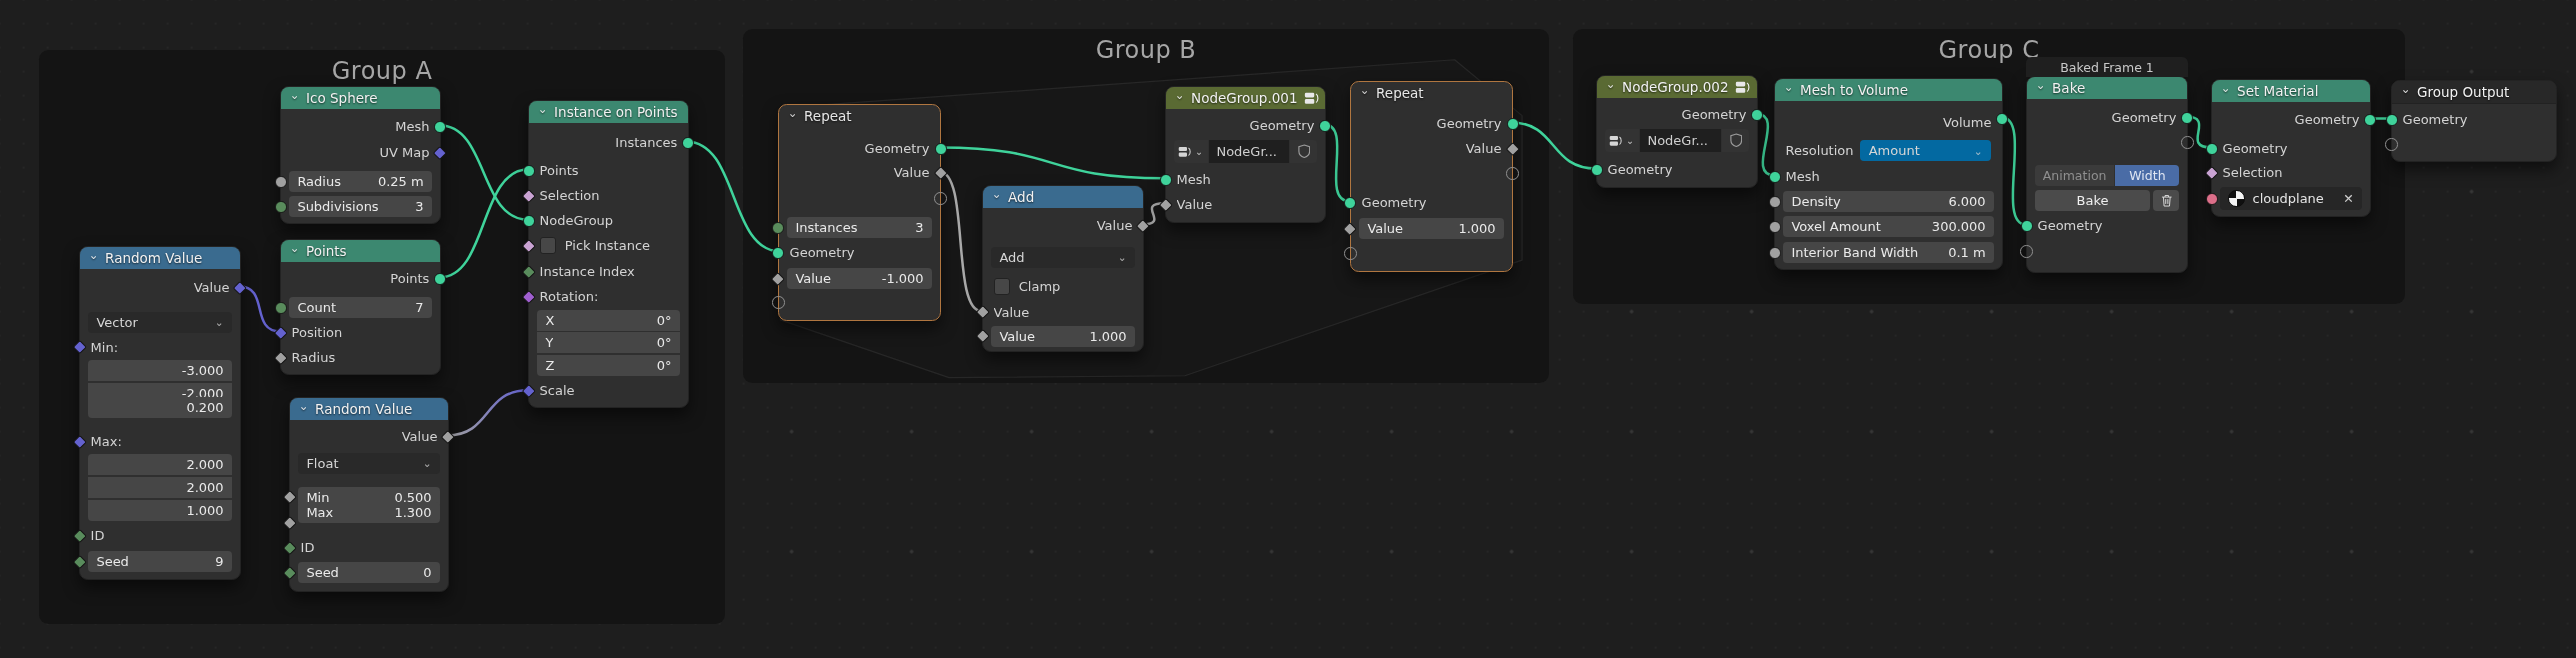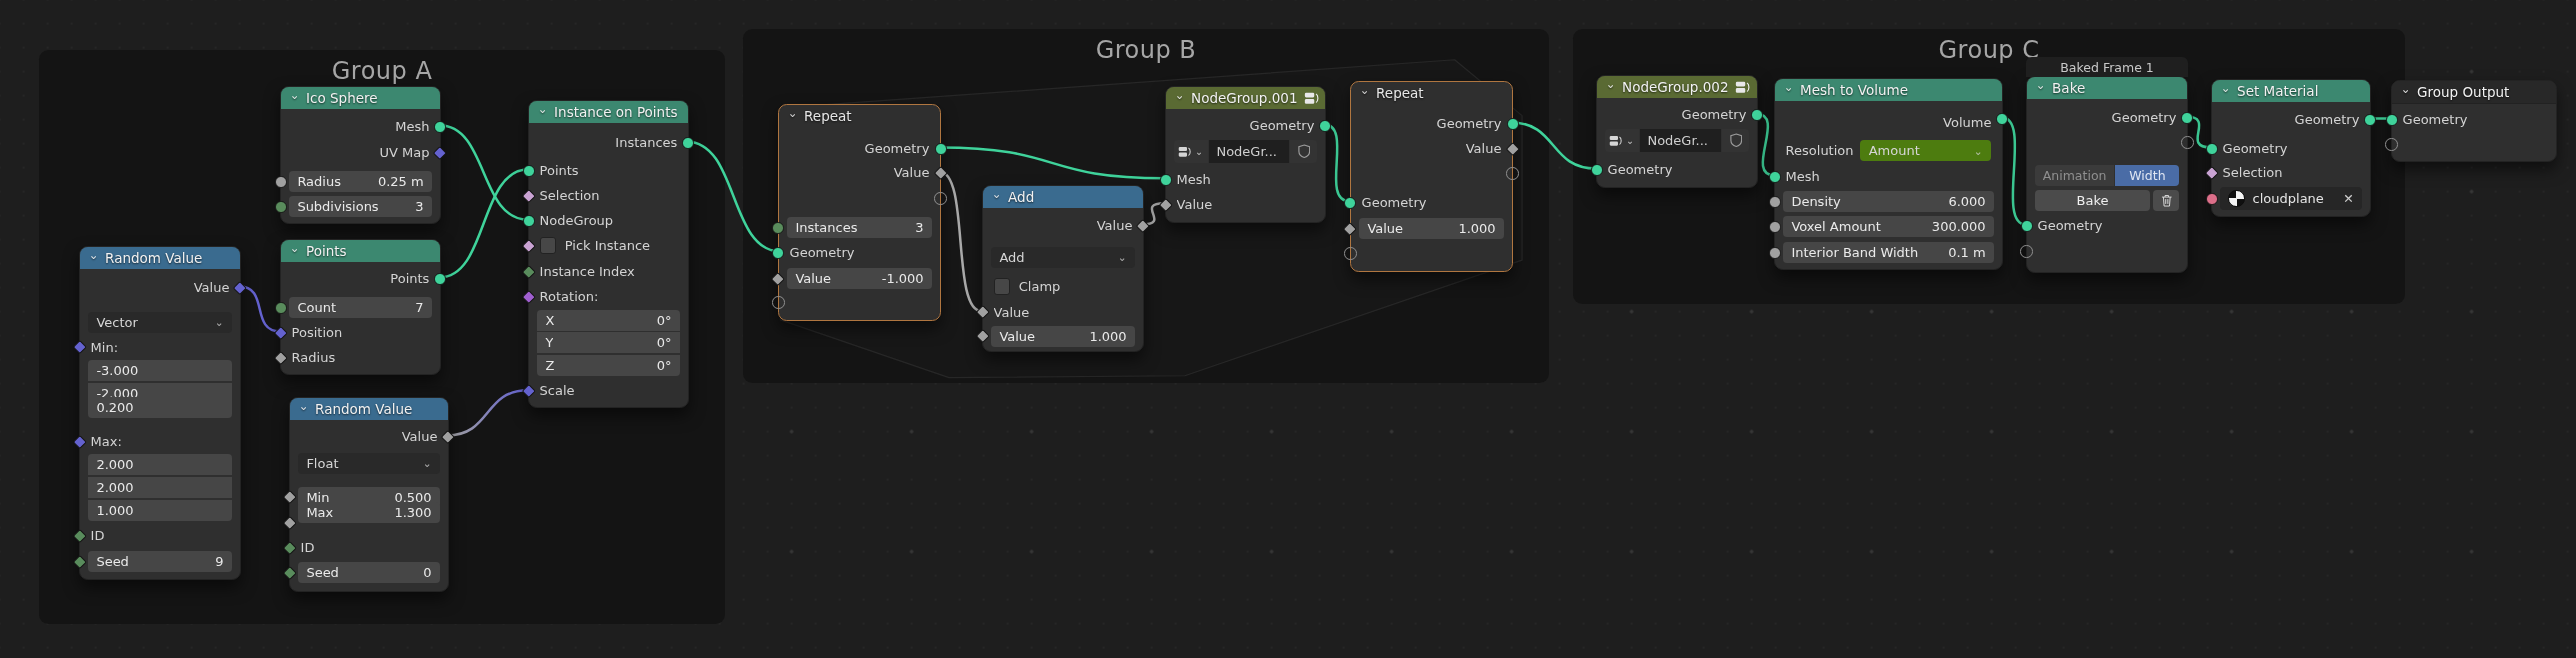--- a/index.html
+++ b/index.html
@@ -27,26 +27,26 @@
   .hd-zone{background:transparent;color:#e6e6e6;}
   .hd-plain{background:#282828;border-bottom:1px solid #222;}
   .chev{font-size:11.6px;line-height:9.6px;margin-top:-3.9px;opacity:.9;}
   .hd .hicon{margin-left:auto;display:flex;align-items:center;}
   .row{position:absolute;left:0;right:0;height:23px;display:flex;align-items:center;padding:0 10.6px;white-space:nowrap;}
   .row.out{justify-content:flex-end;}
   .lb{overflow:hidden;text-overflow:ellipsis;}
   .pill{position:absolute;left:7.7px;right:7.7px;height:21px;background:#464646;border-radius:3.9px;
         display:flex;align-items:center;padding:0 8.7px;color:#eaeaea;white-space:nowrap;}
   .pill .v{margin-left:auto;padding-left:5.8px;}
-  .pill.center{justify-content:flex-start;}
+  .pill.center{justify-content:flex-end;}
   .rt{border-radius:3.9px 3.9px 0 0;} .rm{border-radius:0;} .rb{border-radius:0 0 3.9px 3.9px;}
   .drop{position:absolute;left:7.7px;right:7.7px;height:21px;background:#292929;border-radius:3.9px;
         display:flex;align-items:center;padding:0 8.7px;color:#d6d6d6;white-space:nowrap;}
   .drop .dchev{margin-left:auto;font-size:10.6px;opacity:.75;line-height:7.7px;}
-  .minidrop{flex:0 0 114px;margin-left:auto;height:21px;background:#4d7c0f;border-radius:3.9px;
+  .minidrop{flex:0 0 114px;margin-left:auto;height:21px;background:#0369a1;border-radius:3.9px;
         display:flex;align-items:center;padding:0 8.7px;color:#d6d6d6;}
   .sock{position:absolute;width:11.6px;height:11.6px;border-radius:50%;border:1px solid #151515;z-index:6;box-sizing:border-box;}
   .sock.d{width:9.6px;height:9.6px;border-radius:1.9px;transform:rotate(45deg);}
   .sock.ring{background:transparent;border:1.5px solid #8f8f8f;width:12.5px;height:12.5px;}
   .c-geo{background:#3fd39b;} .c-int{background:#598c5c;} .c-flt{background:#a1a1a1;}
   .c-vec{background:#6462cf;} .c-bool{background:#c9a3d3;} .c-rot{background:#a05fd0;} .c-mat{background:#dd6f8a;}
   .chk{width:14.5px;height:14.5px;background:#474747;border:1px solid #222;border-radius:2.9px;margin-right:8.7px;flex:none;}
   .seg{position:absolute;left:7.7px;right:7.7px;height:21px;display:flex;border-radius:3.9px;overflow:hidden;gap:1px;}
   .seg .sa{flex:1.25;background:#3b3b3b;color:#8f8f8f;display:flex;align-items:center;justify-content:center;font-size:12.5px;}
   .seg .sb{flex:1;background:#4a6ca6;color:#dfe6f2;display:flex;align-items:center;justify-content:center;font-size:12.5px;}

